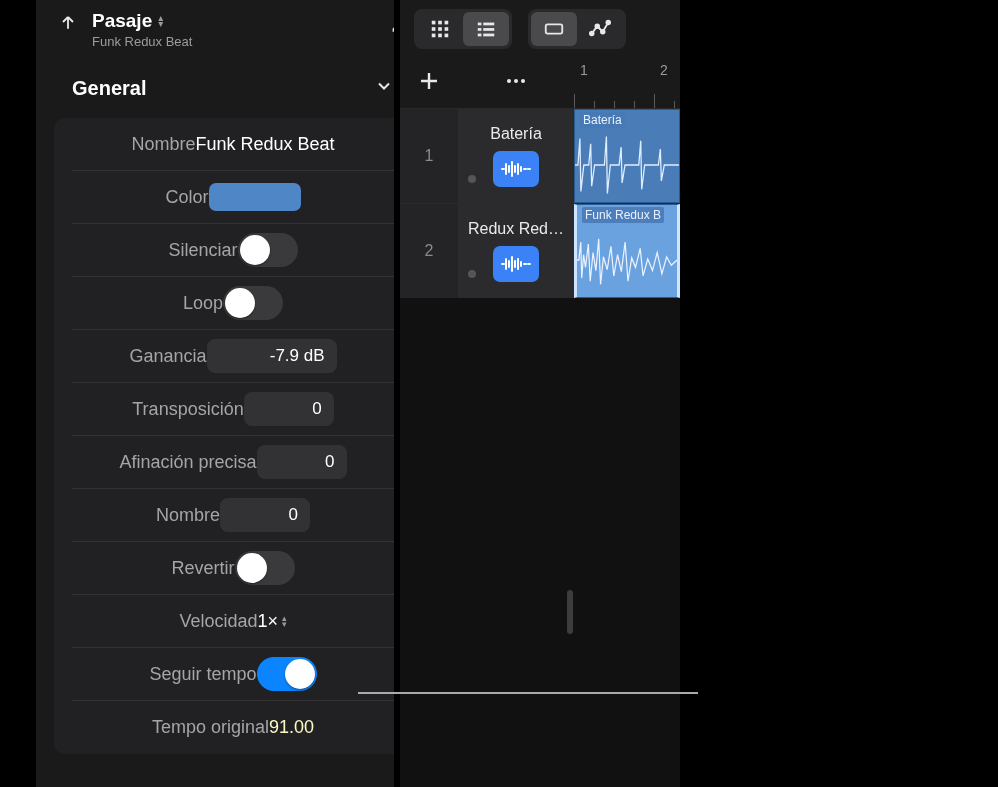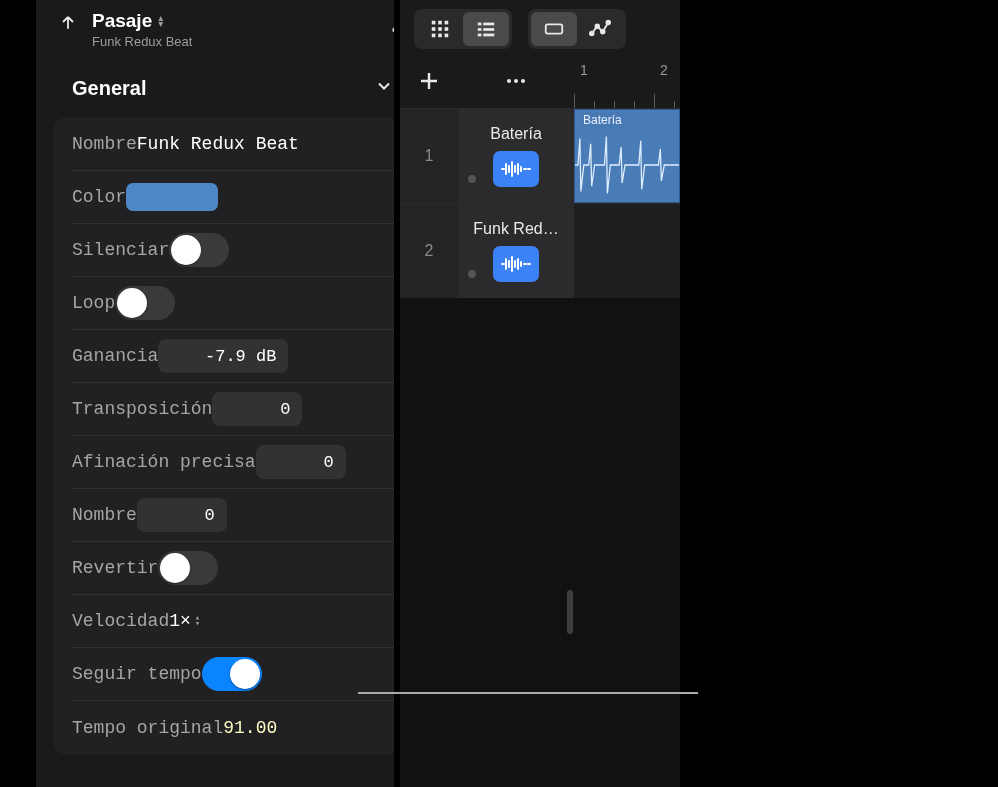--- a/index.html
+++ b/index.html
@@ -51,25 +51,24 @@
   .section-title { font-size: 20px; font-weight: 600; color: #fff; }
   .section-chev svg { width: 20px; height: 20px; stroke: #e8e8e8; }
   
   .rows {
     margin: 0 18px;
     background: #212123;
     border-radius: 10px;
     padding: 0 18px;
   }
   .row {
-    display: flex; align-items: center; justify-content: flex-start;
+    display: flex; align-items: center; justify-content: center;
     height: 53px;
     border-bottom: 1px solid #323234;
     font-size: 18px;
-    font-family: Liberation Mono, monospace;
   }
   .row:last-child { border-bottom: none; }
   .row-label { color: #a5a5a7; }
   .row-value { color: #fff; font-size: 18px; }
   .value-well {
     background: #323234; border-radius: 8px;
     min-width: 90px; height: 34px;
     display: flex; align-items: center; justify-content: flex-end;
     padding: 0 12px; color: #fff; font-size: 17px;
   }
@@ -385,28 +384,36 @@
         <svg viewBox="0 0 106 70" preserveAspectRatio="none">
           <path d="M0 35 L3 35 L5 10 L6 60 L9 35 L14 35 L16 15 L17 55 L20 35 L30 35 L32 8 L33 62 L36 35 L45 35 L47 18 L48 52 L51 35 L65 35 L67 12 L68 58 L71 35 L85 35 L87 20 L88 50 L91 35 L106 35" stroke="#dfeeff" stroke-width="1.3" fill="none"></path>
         </svg>
       </div>
     </div>
   </div>
 
   <div class="track">
     <div class="num">2</div>
     <div class="info">
-      <div class="tname">Funk Red…</div>
+      <div class="tname">Redux Red…</div>
       <div class="chip">
         <svg width="30" height="18" viewBox="0 0 30 18">
             <path d="M1 9h2M5 4v10M8 6v6M11 2v14M14 6v6M17 4v10M20 7v4M23 9h2M27 9h2" stroke="#fff" stroke-width="2" stroke-linecap="round"></path>
           </svg>
       </div>
       <div class="dot"></div>
     </div>
+    <div class="region sel">
+      <div class="region-label">Funk Redux B</div>
+      <div class="wave">
+        <svg viewBox="0 0 106 70" preserveAspectRatio="none">
+          <path d="M0 35 L2 35 L4 18 L5 52 L7 30 L9 42 L12 20 L14 55 L17 28 L20 45 L23 15 L25 58 L28 32 L32 44 L36 22 L39 50 L43 30 L47 46 L51 18 L54 55 L58 33 L62 42 L67 24 L70 50 L75 34 L80 45 L85 28 L90 48 L95 32 L100 40 L106 35" stroke="#eaf2ff" stroke-width="1.3" fill="none"></path>
+        </svg>
+      </div>
+    </div>
   </div>
 </div>
 
 <div class="vsplit"></div>
 
 <div class="callout"></div>
 
 <div class="far-right"></div>
 
 </body></html>

